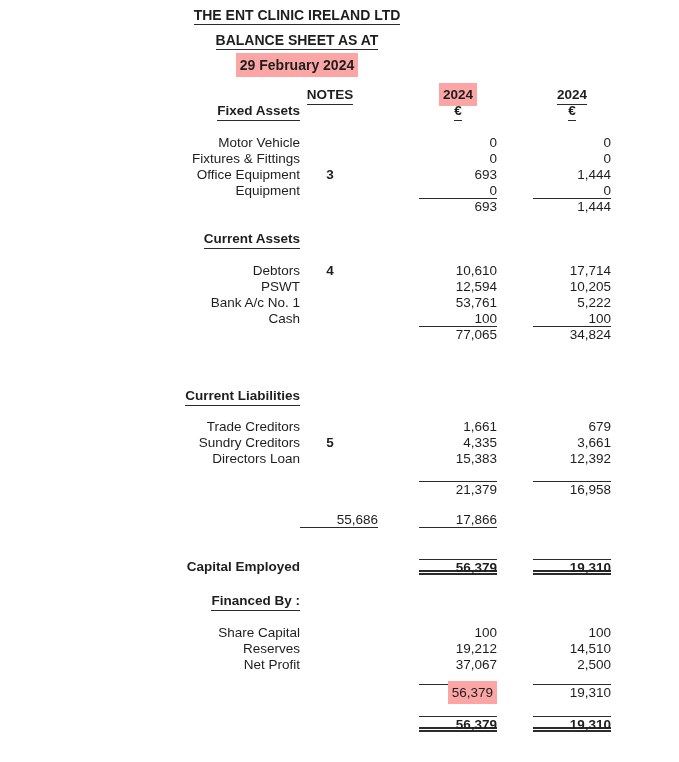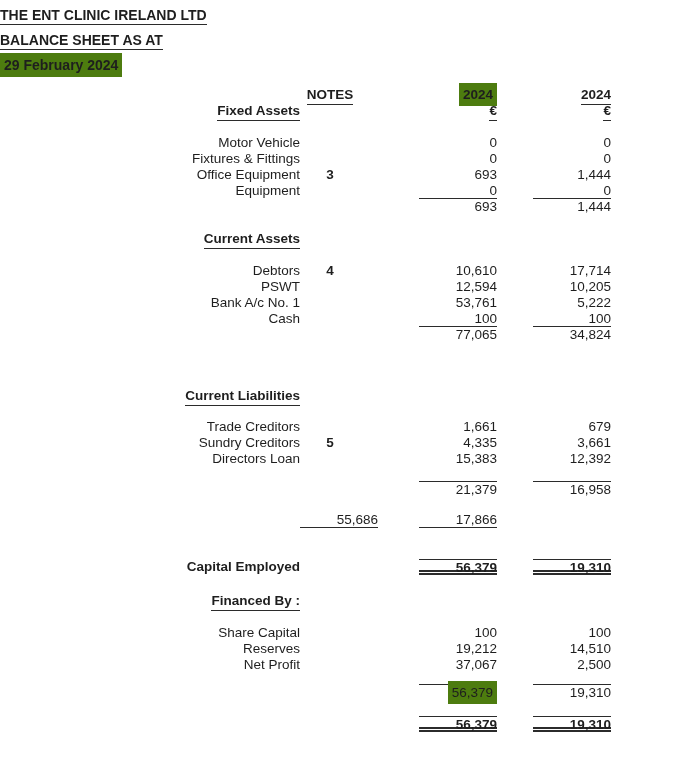--- a/index.html
+++ b/index.html
@@ -11,37 +11,37 @@
     width: 679px;
     height: 762px;
     font-family: "Liberation Sans", "DejaVu Sans", sans-serif;
     color: #1e1e1e;
     font-size: 13.5px;
     position: relative;
     overflow: hidden;
   }
   .titles {
     width: 594px;
-    text-align: left;
+    text-align: center;
     padding-top: 7px;
   }
   .title-line {
     height: 16px;
     line-height: 16px;
     font-weight: 700;
     font-size: 14px;
   }
   .title-line + .title-line { margin-top: 9px; }
   .u {
     display: inline-block;
     border-bottom: 1.5px solid #2b2b2b;
     padding-bottom: 1px;
   }
   .hl {
-    background: #4d7c0f;
+    background: #fca5a5;
     padding: 4px 4px;
   }
   .sheet {
     margin-left: 55px;
     width: 556px;
   }
   .row {
     display: grid;
     grid-template-columns: 245px 60px 137px 114px;
     height: 16px;
@@ -51,21 +51,21 @@
   .cell-note  { text-align: center; font-weight: 700; }
   .cell-val   { text-align: right; }
   .num {
     width: 78px;
     margin-left: auto;
     text-align: right;
     height: 16px;
     line-height: 16px;
     box-sizing: border-box;
   }
-  .num.ctr { }
+  .num.ctr { text-align: center; }
   .bold { font-weight: 700; }
   .line-top    { border-top: 1.5px solid #2b2b2b; }
   .line-bottom { border-bottom: 1.5px solid #2b2b2b; }
   .dbl-bottom  { border-bottom: 5px double #2b2b2b; }
   .heading { font-weight: 700; }
   
   .mt-hdr1  { margin-top: 14px; }
   .mt-16 { margin-top: 16px; }
   .mt-15 { margin-top: 15px; }
   .mt-14 { margin-top: 14px; }

